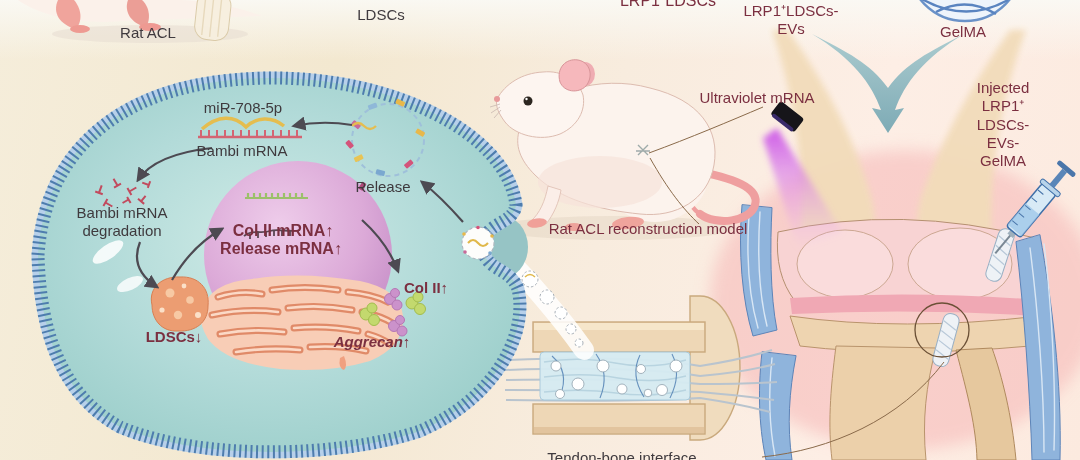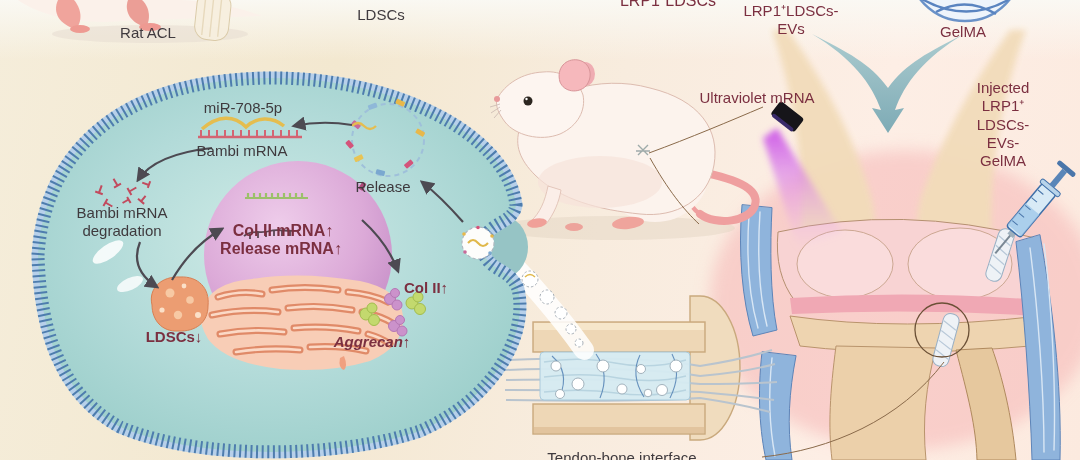--- a/index.html
+++ b/index.html
@@ -353,20 +353,21 @@
 <div class="label dark fs15" style="left:381px;top:6px;">LDSCs</div>
 <div class="label maroon fs16" style="left:668px;top:-9px;">LRP1⁺LDSCs</div>
 <div class="label maroon fs15" style="left:791px;top:2px;">LRP1⁺LDSCs-
 EVs</div>
 <div class="label maroon fs15" style="left:963px;top:23px;">GelMA</div>
 
 <div class="label maroon fs15" style="left:757px;top:89px;">Ultraviolet mRNA</div>
 <div class="label maroon fs15" style="left:1003px;top:79px;">Injected LRP1⁺
 LDSCs-
 EVs-GelMA</div>
+<div class="label maroon fs15" style="left:648px;top:220px;">Rat ACL reconstruction model</div>
 <div class="label dark fs15" style="left:622px;top:449px;">Tendon-bone interface</div>
 
 <div class="label dark fs15" style="left:243px;top:99px;">miR-708-5p</div>
 <div class="label dark fs15" style="left:242px;top:142px;">Bambi mRNA</div>
 <div class="label dark fs15" style="left:383px;top:178px;">Release</div>
 <div class="label maroon fs16 b" style="left:283px;top:201px;margin-top:20px;">Col II mRNA↑</div>
 <div class="label maroon fs16 b" style="left:281px;top:239px;">Release mRNA↑</div>
 <div class="label dark fs15" style="left:122px;top:204px;">Bambi mRNA
 degradation</div>
 <div class="label maroon fs15 b" style="left:174px;top:328px;">LDSCs↓</div>

